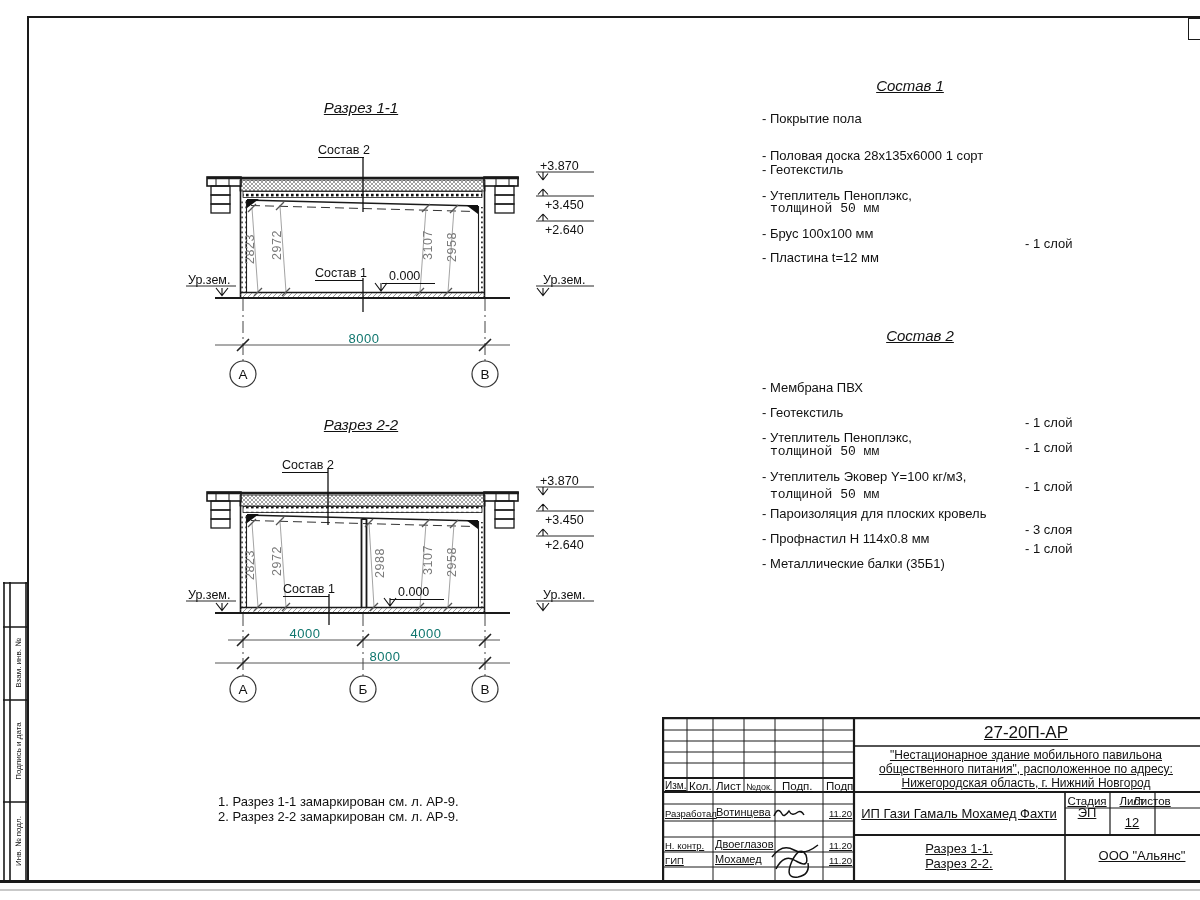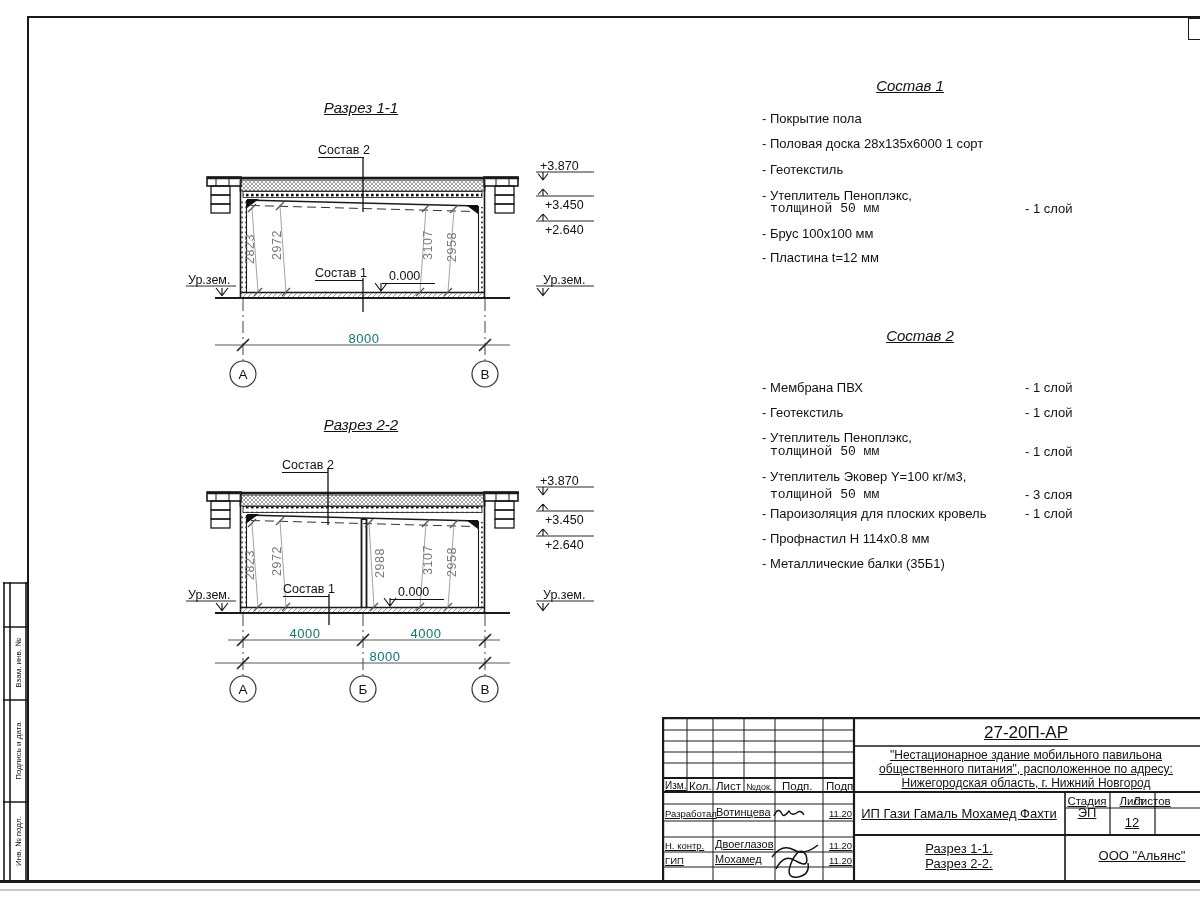--- a/index.html
+++ b/index.html
@@ -17,21 +17,21 @@
   .vdim{position:absolute;transform:translate(-50%,-50%) rotate(-90deg);color:#7a7a7a;
         font-size:12.5px;letter-spacing:.5px;white-space:nowrap;}
   .hdim{position:absolute;transform:translate(-50%,-50%);color:#0f766e;font-size:13px;
         letter-spacing:.5px;white-space:nowrap;}
   .axl{position:absolute;transform:translate(-50%,-50%);font-size:13.5px;}
   
   .list-title{position:absolute;font-size:15px;font-style:italic;text-decoration:underline;
               transform:translateX(-50%);white-space:nowrap;}
   .li{position:absolute;left:762px;font-size:13px;white-space:nowrap;}
   .li2{position:absolute;left:770px;font-size:13px;white-space:nowrap;font-family:Liberation Mono, monospace;}
-  .qty{position:absolute;left:1025px;font-size:13px;white-space:nowrap;}
+  .qty{position:absolute;left:1025px;font-size:13px;white-space:nowrap;margin-top:35px;}
   .notes{position:absolute;left:218px;top:794px;font-size:13px;line-height:15px;white-space:nowrap;}
   
   .tb{position:absolute;left:662px;top:717px;width:538px;height:164px;}
   .tb .cell{position:absolute;white-space:nowrap;text-decoration:underline;}
   .ctr{transform:translateX(-50%);}
   
   .side{position:absolute;left:3px;top:582px;width:24px;height:299px;}
   .vtext{position:absolute;left:15px;transform:translate(-50%,-50%) rotate(-90deg);
          font-size:8px;white-space:nowrap;color:#111;}
   .corner-box{position:absolute;left:1188px;top:18px;width:14px;height:20px;
@@ -241,21 +241,21 @@
   <div class="vdim" style="left:452px;top:562px">2958</div>
   <div class="hdim" style="left:305px;top:633px">4000</div>
   <div class="hdim" style="left:426px;top:633px">4000</div>
   <div class="hdim" style="left:385px;top:656px">8000</div>
   <div class="axl" style="left:243px;top:689px">А</div>
   <div class="axl" style="left:363px;top:689px">Б</div>
   <div class="axl" style="left:485px;top:689px">В</div>
 
   <div class="list-title" style="left:910px;top:77px">Состав 1</div>
   <div class="li" style="top:111px">- Покрытие пола</div>
-  <div class="li" style="top:136px">- Половая доска 28х135х6000 1 сорт</div>
+  <div class="li" style="top:148px">- Половая доска 28х135х6000 1 сорт</div>
   <div class="li" style="top:162px">- Геотекстиль</div>
   <div class="li" style="top:188px">- Утеплитель Пеноплэкс,</div>
   <div class="li2" style="top:201px">толщиной 50 мм</div>
   <div class="qty" style="top:201px">- 1 слой</div>
   <div class="li" style="top:226px">- Брус 100х100 мм</div>
   <div class="li" style="top:250px">- Пластина t=12 мм</div>
 
   <div class="list-title" style="left:920px;top:327px">Состав 2</div>
   <div class="li" style="top:380px">- Мембрана ПВХ</div>
   <div class="qty" style="top:380px">- 1 слой</div>
@@ -265,20 +265,24 @@
   <div class="li2" style="top:444px">толщиной 50 мм</div>
   <div class="qty" style="top:444px">- 1 слой</div>
   <div class="li" style="top:469px">- Утеплитель Эковер Y=100 кг/м3,</div>
   <div class="li2" style="top:487px">толщиной 50 мм</div>
   <div class="qty" style="top:487px">- 3 слоя</div>
   <div class="li" style="top:506px">- Пароизоляция для плоских кровель</div>
   <div class="qty" style="top:506px">- 1 слой</div>
   <div class="li" style="top:531px">- Профнастил Н 114х0.8 мм</div>
   <div class="li" style="top:556px">- Металлические балки (35Б1)</div>
 
+  <div class="notes">
+    <div>1. Разрез 1-1 замаркирован см. л. АР-9.</div>
+    <div>2. Разрез 2-2 замаркирован см. л. АР-9.</div>
+  </div>
 
   <div class="tb">
     <svg width="538" height="164" viewBox="0 0 538 164" style="position:absolute;left:0;top:0">
       <g stroke="#1a1a1a" fill="none">
         <path d="M0,1 H538" stroke-width="2.4"></path>
         <path d="M1,0 V164" stroke-width="2.4"></path>
         <path d="M192,0 V164" stroke-width="2.2"></path>
         <path d="M0,13 H192 M0,24 H192 M0,35 H192 M0,46 H192" stroke-width="1"></path>
         <path d="M0,61 H192" stroke-width="1.8"></path>
         <path d="M0,75 H192" stroke-width="1.8"></path>

